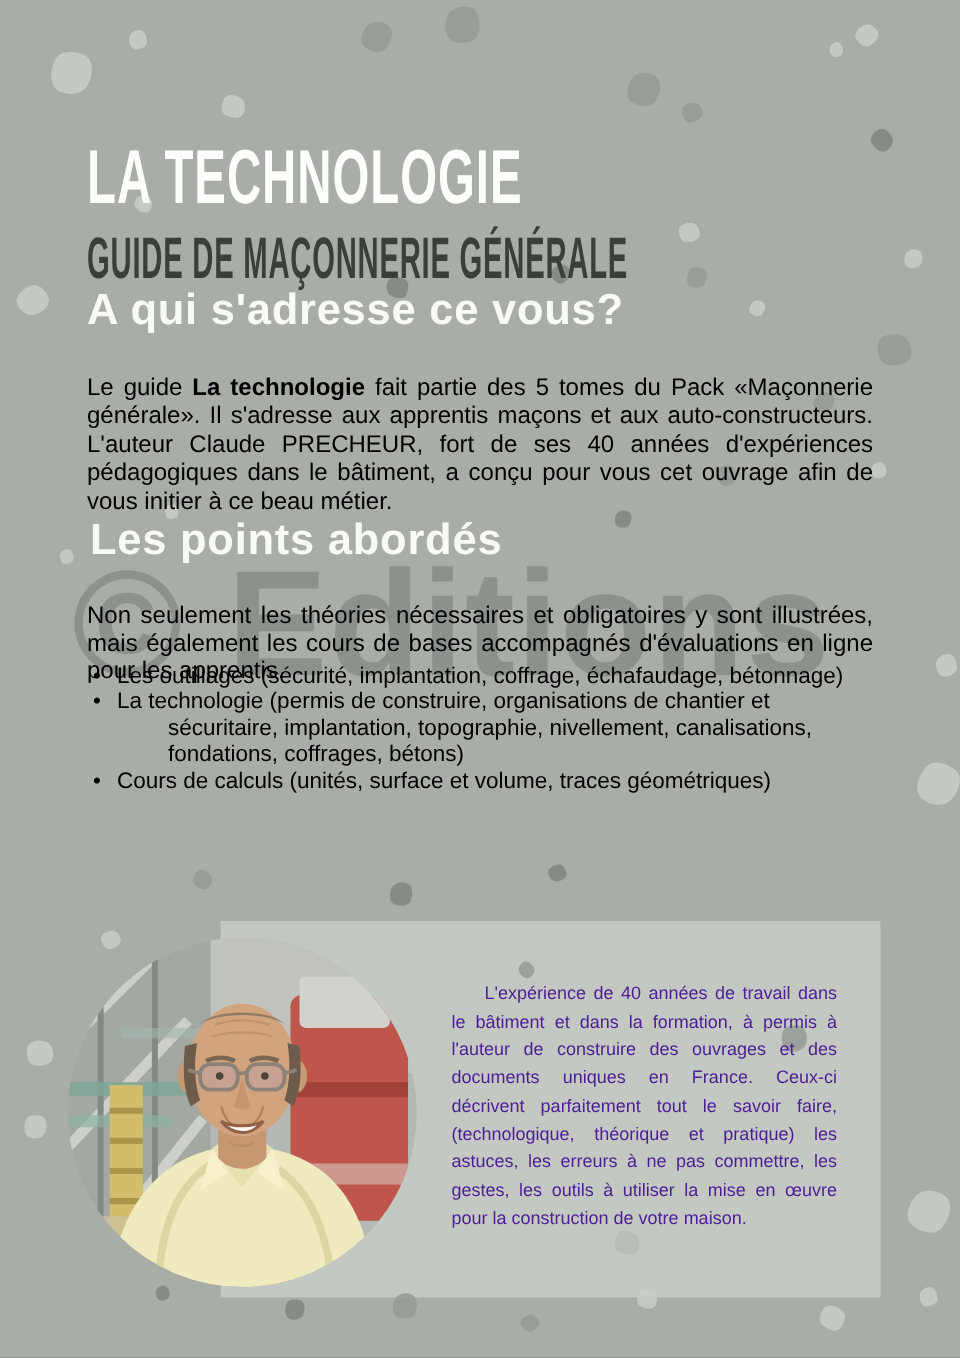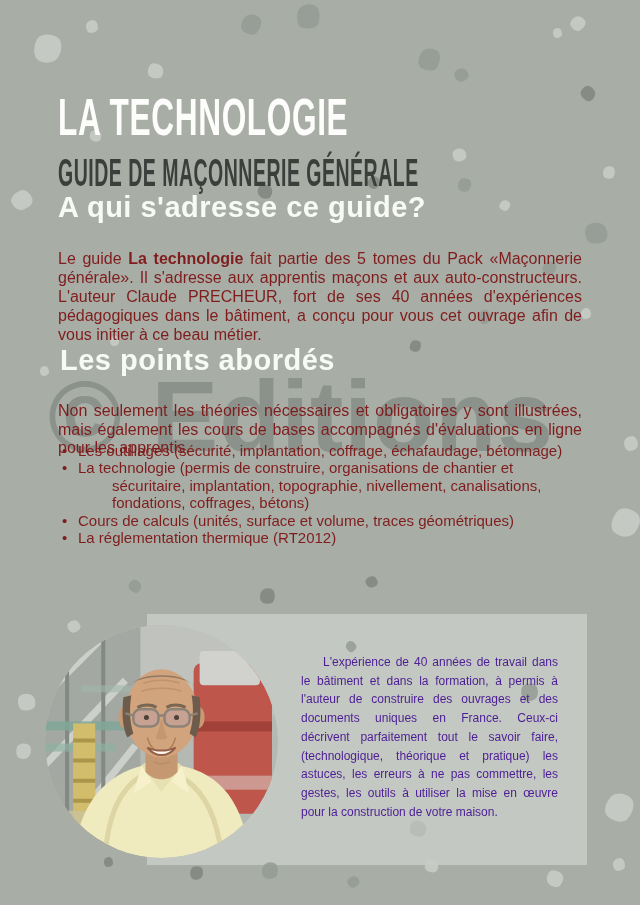--- a/index.html
+++ b/index.html
@@ -25,21 +25,21 @@
   
   .cond{display:inline-block;transform-origin:0 0;white-space:nowrap;}
   .h-title{position:absolute;left:58px;top:58px;z-index:5;font-size:51px;font-weight:bold;line-height:1;color:#fdfdfb;}
   .h-title .cond{transform:scaleX(0.62);letter-spacing:1px;}
   .h-subtitle{position:absolute;left:58px;top:121px;z-index:5;font-size:39px;font-weight:bold;line-height:1;color:#3b3f3b;}
   .h-subtitle .cond{transform:scaleX(0.50);letter-spacing:1px;}
   .script-heading{position:absolute;z-index:5;font-size:29px;font-weight:bold;color:#f8faf5;letter-spacing:0.5px;white-space:nowrap;}
   .h-audience{left:58px;top:191px;}
   .h-points{left:60px;top:344px;}
   
-  .bodytext{position:absolute;z-index:5;left:58px;width:524px;color:#7f1d1d;text-align:justify;}
+  .bodytext{position:absolute;z-index:5;left:58px;width:524px;color:#000000;text-align:justify;}
   .p-audience{top:233px;font-size:16px;line-height:19px;}
   .p-points{top:386px;font-size:16px;line-height:18.5px;}
   .bullets{top:442px;font-size:15px;line-height:17.4px;margin:0;padding:0;list-style:none;text-align:left;}
   .bullets li{position:relative;padding-left:54px;text-indent:-34px;margin:0;}
   .bullets li::before{content:"\2022";position:absolute;left:4px;top:0;text-indent:0;font-size:15px;}
   
   .author-panel{
     position:absolute;z-index:3;left:147px;top:614px;width:440px;height:251px;
     background:rgba(252,253,250,0.34);
   }
@@ -106,33 +106,32 @@
       <div class="petal light" style="left: 453px; top: 148px; width: 13px; height: 14.04px; transform: rotate(90deg);"></div>
       <div class="petal light" style="left: 500px; top: 200px; width: 10px; height: 10.8px; transform: rotate(45deg);"></div>
       <div class="petal dark" style="left: 104px; top: 857px; width: 9px; height: 9.72px; transform: rotate(0deg);"></div>
     </div>
 
   <div class="watermark wm1">© Editions</div>
 
   <h1 class="h-title"><span class="cond">LA TECHNOLOGIE</span></h1>
   <h2 class="h-subtitle"><span class="cond">GUIDE DE MAÇONNERIE GÉNÉRALE</span></h2>
 
-  <div class="script-heading h-audience">A qui s'adresse ce guide?</div>
+  <div class="script-heading h-audience">A qui s'adresse ce vous?</div>
 
   <p class="bodytext p-audience"><span>Le guide </span><b>La technologie</b><span> fait partie des 5 tomes du Pack «Maçonnerie générale». Il s'adresse aux apprentis maçons et aux auto-constructeurs. L'auteur Claude PRECHEUR, fort de ses 40 années d'expériences pédagogiques dans le bâtiment, a conçu pour vous cet ouvrage afin de vous initier à ce beau métier.</span></p>
 
   <div class="script-heading h-points">Les points abordés</div>
 
   <p class="bodytext p-points">Non seulement les théories nécessaires et obligatoires y sont illustrées, mais également les cours de bases accompagnés d'évaluations en ligne pour les apprentis.</p>
 
   <ul class="bodytext bullets">
     <li>Les outillages (sécurité, implantation, coffrage, échafaudage, bétonnage)</li>
     <li>La technologie (permis de construire, organisations de chantier et sécuritaire,  implantation, topographie, nivellement, canalisations, fondations, coffrages, bétons)</li>
     <li>Cours de calculs (unités, surface et volume, traces géométriques)</li>
-    <li>La réglementation thermique (RT2012)</li>
   </ul>
 
   <div class="author-panel"></div>
 
   <div class="confetti-layer above" id="confetti-over">
       <div class="petal mid" style="left: 521px; top: 683px; width: 17px; height: 18.36px; transform: rotate(190deg);"></div>
       <div class="petal mid" style="left: 346px; top: 641px; width: 10px; height: 10.8px; transform: rotate(330deg);"></div>
       <div class="petal mid" style="left: 262px; top: 862px; width: 16px; height: 17.28px; transform: rotate(20deg);"></div>
       <div class="petal light" style="left: 425px; top: 859px; width: 13px; height: 14.04px; transform: rotate(120deg);"></div>
     </div>

